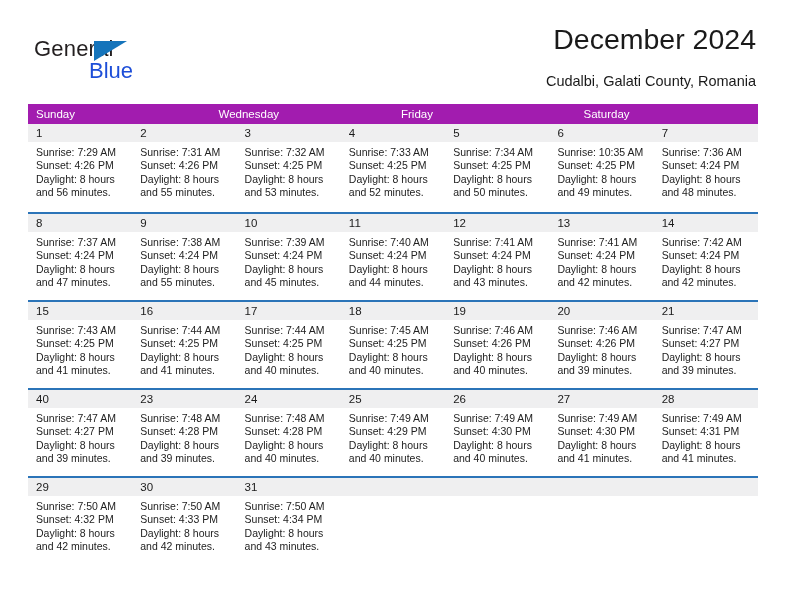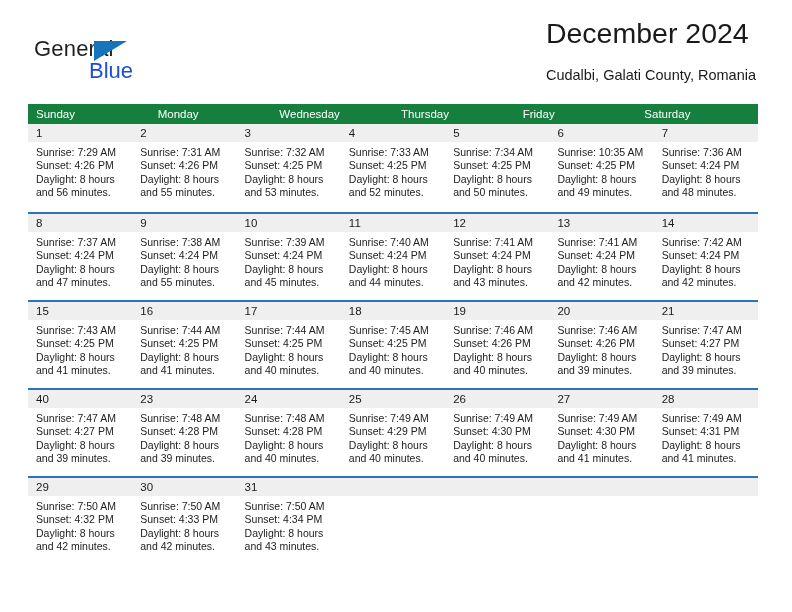--- a/index.html
+++ b/index.html
@@ -59,22 +59,22 @@
     left: 55px;
     top: 22px;
     font-size: 22px;
     color: #1d4ed8;
     line-height: 26px;
   }
 
   .title-wrap {
     position: absolute;
     right: 36px;
-    top: 16px;
-    text-align: left;
+    top: 22px;
+    text-align: right;
   }
   .cal-title {
     font-size: 28.5px;
     line-height: 34px;
     color: #1a1a1a;
     font-weight: normal;
     white-space: nowrap;
   }
   .cal-subtitle {
     margin-top: 16px;
@@ -86,21 +86,21 @@
 
   
   .calendar {
     position: absolute;
     left: 28px;
     top: 104px;
     width: 730px;
   }
   .weekday-row {
     display: flex;
-    background: #15803d;
+    background: #a21caf;
     height: 20px;
   }
   .weekday {
     flex: 1 1 0;
     font-size: 11.5px;
     line-height: 20px;
     color: #ffffff;
     padding-left: 8px;
     box-sizing: border-box;
     white-space: nowrap;
@@ -160,23 +160,21 @@
     <div class="title-wrap">
       <div class="cal-title">December 2024</div>
       <div class="cal-subtitle">Cudalbi, Galati County, Romania</div>
     </div>
 
   </div>
 
   <div class="calendar">
     <div class="weekday-row">
         <div class="weekday">Sunday</div>
-        <div class="weekday">Monday</div>
         <div class="weekday">Wednesday</div>
-        <div class="weekday">Thursday</div>
         <div class="weekday">Friday</div>
         <div class="weekday">Saturday</div>
       </div>
     <div id="weeks-container">
         <div class="week-row">
           <div class="day-cell">
             <div class="day-number-band">1</div>
             <div class="day-body">
               <div class="day-line">Sunrise: 7:29 AM</div>
               <div class="day-line">Sunset: 4:26 PM</div>

